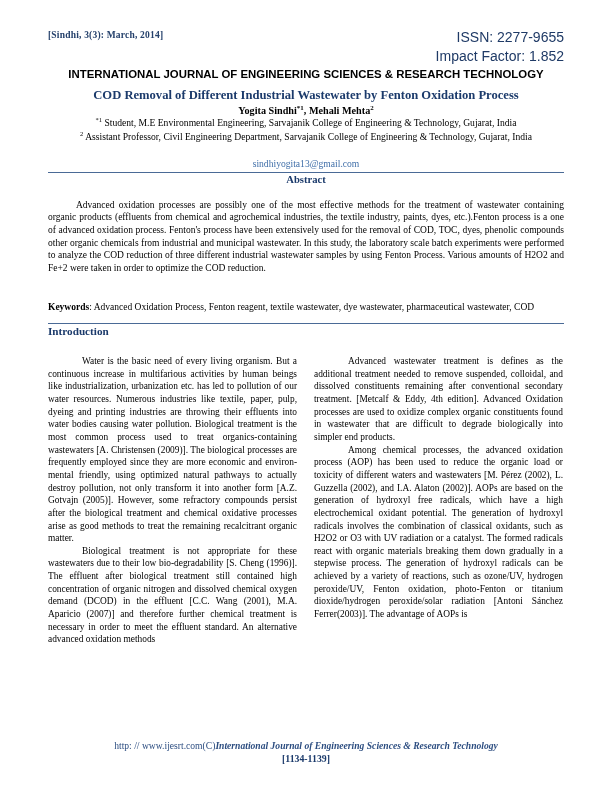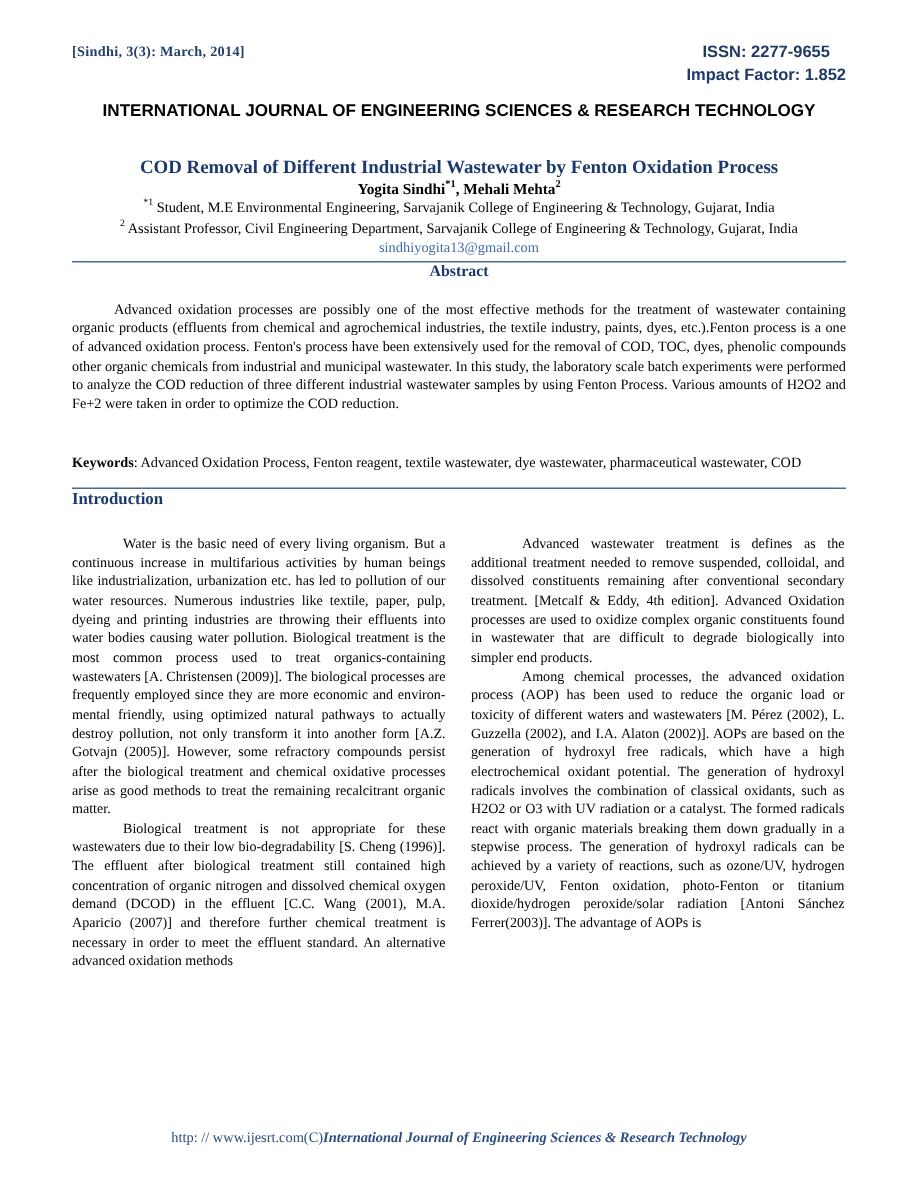--- a/index.html
+++ b/index.html
@@ -33,25 +33,25 @@
   }
   .runhead-left {
     font-family: "Liberation Serif", serif;
     font-size: 9.5px;
     color: #24406b;
     font-weight: bold;
     letter-spacing: 0.2px;
     padding-top: 2px;
   }
   .runhead-right {
-    text-align: center;
+    text-align: right;
     font-family: "Liberation Sans", sans-serif;
-    font-size: 11px;
+    font-size: 14px;
     color: #1f3a66;
-    font-weight: bold;
+    font-weight: normal;
     line-height: 1.35;
   }
 
   
   .logo-row {
     display: flex;
     align-items: center;
     margin-top: 12px;
     margin-left: 20px;
     height: 28px;
@@ -96,21 +96,21 @@
     padding: 0 18px;
   }
 
   
   .art-title {
     text-align: center;
     font-family: "Liberation Serif", serif;
     font-size: 12.6px;
     font-weight: bold;
     color: #1b3a6b;
-    margin-top: 22px;
+    margin-top: 6px;
     line-height: 1.2;
   }
   .authors {
     text-align: center;
     font-family: "Liberation Serif", serif;
     font-size: 10.2px;
     font-weight: bold;
     color: #000;
     margin-top: 1px;
   }
@@ -124,21 +124,21 @@
     padding: 0 14px;
   }
   .affil2 { margin-top: 2px; }
   sup { font-size: 0.68em; vertical-align: super; line-height: 0; }
 
   .email {
     text-align: center;
     font-family: "Liberation Serif", serif;
     font-size: 9.6px;
     color: #3f6ea8;
-    margin-top: 0;
+    margin-top: 14px;
   }
 
   
   .rule {
     border: 0;
     border-top: 1.1px solid #4a6a96;
     margin: 3px 0 0 0;
     height: 0;
   }
 
@@ -274,15 +274,16 @@
       <p>Biological treatment is not appropriate for these wastewaters due to their low bio-degradability [S. Cheng (1996)]. The effluent after biological treatment still contained high concentration of organic nitrogen and dissolved chemical oxygen demand (DCOD) in the effluent [C.C. Wang (2001), M.A. Aparicio (2007)] and therefore further chemical treatment is necessary in order to meet the effluent standard. An alternative advanced oxidation methods</p>
     </div>
     <div class="col">
       <p>Advanced wastewater treatment is defines as the additional treatment needed to remove suspended, colloidal, and dissolved constituents remaining after conventional secondary treatment. [Metcalf &amp; Eddy, 4th edition]. Advanced Oxidation processes are used to oxidize complex organic constituents found in wastewater that are difficult to degrade biologically into simpler end products.</p>
       <p>Among chemical processes, the advanced oxidation process (AOP) has been used to reduce the organic load or toxicity of different waters and wastewaters [M. Pérez (2002), L. Guzzella (2002), and I.A. Alaton (2002)]. AOPs are based on the generation of hydroxyl free radicals, which have a high electrochemical oxidant potential. The generation of hydroxyl radicals involves the combination of classical oxidants, such as H2O2 or O3 with UV radiation or a catalyst. The formed radicals react with organic materials breaking them down gradually in a stepwise process. The generation of hydroxyl radicals can be achieved by a variety of reactions, such as ozone/UV, hydrogen peroxide/UV, Fenton oxidation, photo-Fenton or titanium dioxide/hydrogen peroxide/solar radiation [Antoni Sánchez Ferrer(2003)]. The advantage of AOPs is</p>
     </div>
   </div>
 
   <div class="footer">
     <div class="footer-line"><span>http: // www.ijesrt.com</span><span>(C)</span><span class="ital">International Journal of Engineering Sciences &amp; Research Technology</span></div>
+    <div class="footer-pages">[1134-1139]</div>
   </div>
 
 </div>
 
 </body></html>

